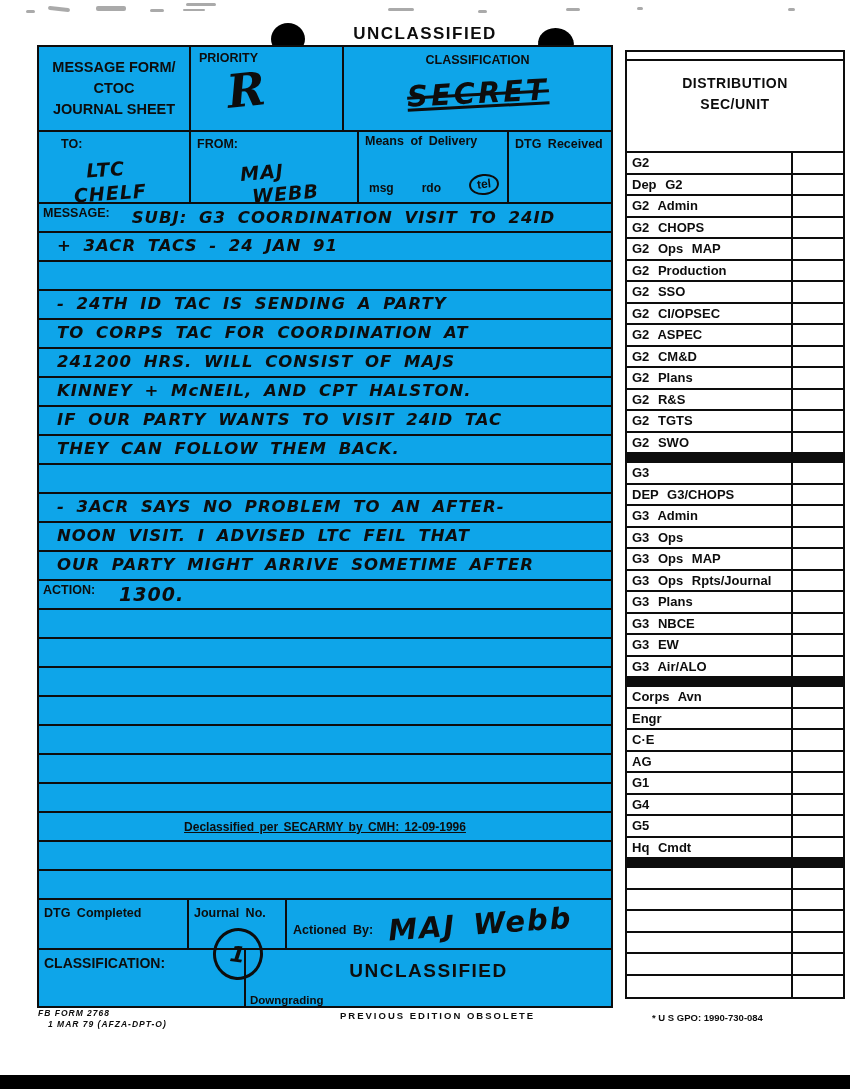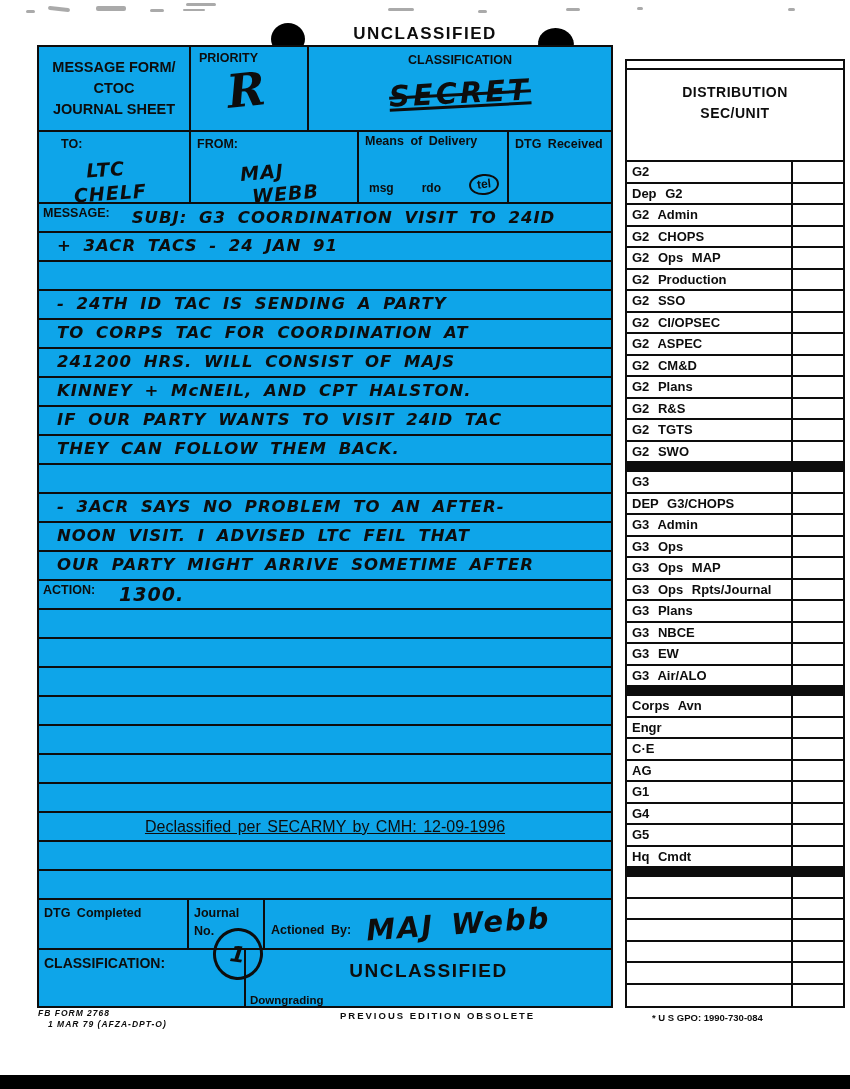--- a/index.html
+++ b/index.html
@@ -23,21 +23,21 @@
     position:absolute;left:37px;top:45px;width:576px;
     border:2px solid #0d0d0d;box-sizing:border-box;background:#0ea5e9;
   }
   .row{display:flex;box-sizing:border-box;border-bottom:2px solid #0d0d0d;}
   .cell{box-sizing:border-box;position:relative;}
   .cell + .cell{border-left:2px solid #0d0d0d;}
   .field-label{font-size:12.5px;font-weight:bold;word-spacing:3px;}
   .hdr1{height:85px;}
   .title-cell{width:150px;display:flex;flex-direction:column;justify-content:center;
     text-align:center;font-weight:bold;font-size:14.5px;line-height:1.45;}
-  .priority-cell{width:118px;padding:4px 0 0 8px;}
+  .priority-cell{width:153px;padding:4px 0 0 8px;}
   .class-cell{flex:1;text-align:center;padding-top:6px;}
   .hdr2{height:72px;}
   .to-cell{width:150px;padding:2px 0 0 22px;}
   .from-cell{width:168px;padding:2px 0 0 6px;}
   .means-cell{width:150px;padding:2px 0 0 6px;display:flex;flex-direction:column;justify-content:space-between;}
   .dtgr-cell{flex:1;padding:2px 0 0 6px;}
   
   .hw{
     font-family:"DejaVu Sans",sans-serif;font-style:italic;font-weight:bold;
     letter-spacing:1px;word-spacing:5px;
@@ -56,25 +56,25 @@
   .circled{border:2px solid #0d0d0d;border-radius:50%;padding:1px 6px 2px 6px;
     transform:rotate(-6deg);display:inline-block;}
   
   .msg-row{height:29px;border-bottom:2px solid #0d0d0d;box-sizing:border-box;
     display:flex;align-items:flex-start;overflow:visible;white-space:nowrap;}
   .msg-label{padding:2px 0 0 4px;}
   .msg-text{font-size:16.5px;padding:3px 0 0 18px;line-height:1.2;}
   .msg-text.first{padding:4px 0 0 22px;}
   .action-text{font-size:19px;padding:2px 0 0 24px;}
   .declass-row{justify-content:center;align-items:center;}
-  .declass-text{font-size:16px;font-weight:normal;text-decoration:underline;word-spacing:2px;}
+  .declass-text{font-size:12px;font-weight:bold;text-decoration:underline;word-spacing:2px;}
   
   .dtg-row{height:50px;}
   .dtgc-cell{width:148px;padding:3px 0 0 5px;}
-  .journal-cell{width:76px;padding:3px 12px 0 5px;}
+  .journal-cell{width:98px;padding:3px 12px 0 5px;}
   .actioned-cell{flex:1;padding:3px 0 0 6px;overflow:visible;}
   .signature{font-size:29px;letter-spacing:2px;display:inline-block;
     transform:rotate(-4deg);margin:4px 0 0 10px;white-space:nowrap;}
   .class-row{height:56px;border-bottom:none;}
   .classleft-cell{width:205px;padding:4px 0 0 5px;}
   .classleft-cell .field-label{font-size:14px;}
   .classright-cell{flex:1;text-align:center;}
   .unclass-bottom{font-size:19px;font-weight:bold;letter-spacing:1.5px;margin-top:10px;}
   .downgrading{position:absolute;left:4px;bottom:0px;font-size:11.5px;font-weight:bold;}
   .journal-circle{
@@ -85,21 +85,21 @@
   .journal-circle .hw{font-size:22px;}
   
   .form-number{position:absolute;left:38px;top:1008px;font-size:8.5px;font-weight:bold;
     letter-spacing:1px;line-height:1.3;font-style:italic;}
   .form-number .l2{margin-left:10px;}
   .prev-edition{position:absolute;left:340px;top:1010px;font-size:9.5px;font-weight:bold;
     letter-spacing:2px;}
   .gpo-note{position:absolute;left:652px;top:1012px;font-size:9.5px;font-weight:bold;}
   
   .dist{
-    position:absolute;left:625px;top:59px;width:220px;border:2px solid #0d0d0d;
+    position:absolute;left:625px;top:50px;width:220px;border:2px solid #0d0d0d;
     box-sizing:border-box;background:#fff;
   }
   .dist-strip{height:7px;border-bottom:2px solid #0d0d0d;}
   .dist-header{height:78px;border-bottom:2px solid #0d0d0d;display:flex;
     flex-direction:column;justify-content:flex-start;padding-top:12px;text-align:center;
     font-weight:bold;font-size:14px;line-height:1.5;letter-spacing:.5px;}
   .dist-row{height:21.5px;border-bottom:2px solid #0d0d0d;display:flex;box-sizing:border-box;}
   .dist-row:last-child{border-bottom:none;}
   .dist-label{flex:1;font-size:13px;font-weight:bold;word-spacing:5px;
     padding:2px 0 0 5px;white-space:nowrap;overflow:hidden;}

